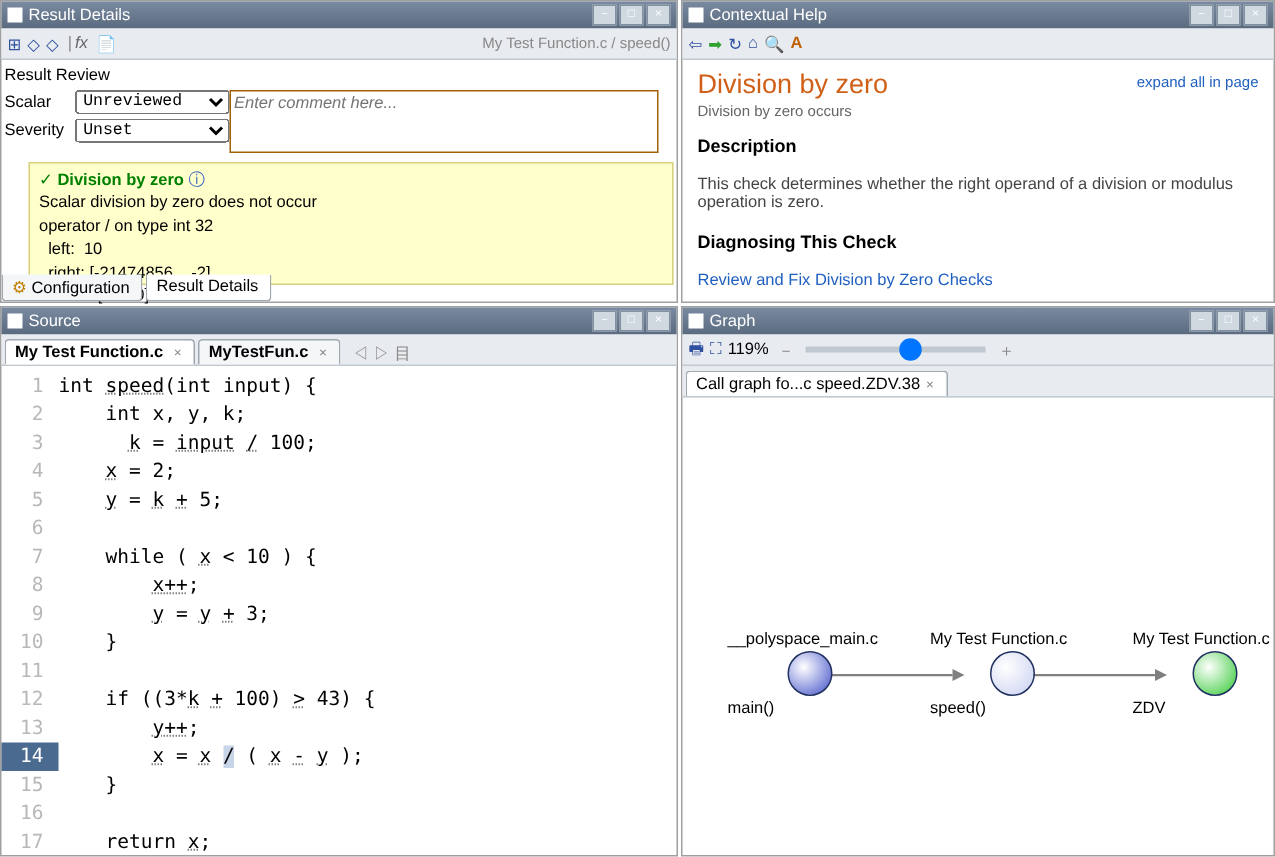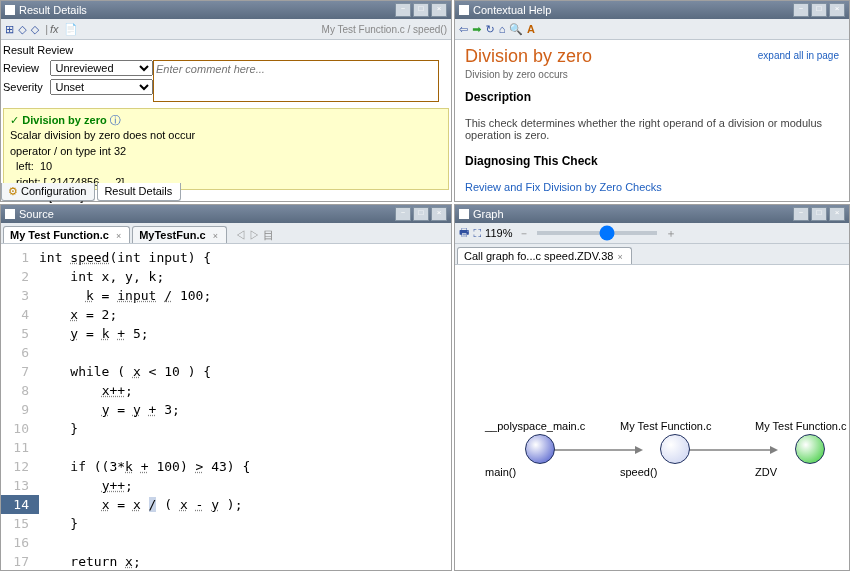--- a/index.html
+++ b/index.html
@@ -12,21 +12,21 @@
 .toolbar .tb{margin-right:4px;cursor:pointer;color:#3050a0}
 .crumb{margin-left:auto;color:#888;font-size:10px}
 .tabrow{height:20px;background:#e8ecf0;border-bottom:1px solid #c0c8d0;display:flex;align-items:flex-end;padding-left:2px}
 .tab{border:1px solid #a0a8b0;border-bottom:none;background:#f4f6f8;padding:2px 8px 2px 6px;margin-right:2px;border-radius:3px 3px 0 0;font-size:11px;cursor:pointer}
 .tab.active{background:#fff}
 .tab .x{margin-left:4px;color:#888;font-size:9px}
 .review{padding:4px 2px}
 .revhead{font-size:11px;margin-bottom:4px}
 .row{display:flex;align-items:center;margin-bottom:3px}
 .row label{width:50px}
-select{font-family:Liberation Sans, sans-serif;font-size:11px;width:108px}
+select{font-family:Liberation Mono, monospace;font-size:11px;width:108px}
 textarea{font-family:inherit;font-size:11px;font-style:italic;color:#888;border:1px solid #a16207;resize:none}
 .yellowbox{background:#ffffcc;border:1px solid #d8d080;padding:4px 6px;font-size:11px;line-height:1.4}
 .yellowbox .hdr{color:#008000}
 .help h1{color:#d06018;font-size:18px;font-weight:normal;margin:6px 0 2px}
 .help .sub{color:#666;font-size:10px;margin-bottom:8px}
 .help h2{font-size:12px;font-weight:bold;margin:10px 0 4px}
 .help p{font-size:11px;color:#444;margin:13px 0}
 .help a{color:#2060c0;text-decoration:none}
 .exlink{float:right;font-size:10px}
 .code{font-family:Consolas,Menlo,monospace;font-size:13px;line-height:19px;white-space:pre}
@@ -63,32 +63,32 @@
     <span style="color:#888;margin:0 2px">|</span>
     <i style="font-style:italic;color:#666">fx</i>
     <span class="tb" style="margin-left:6px">📄</span>
     <span class="crumb">My Test Function.c / speed()</span>
   </div>
   <div class="review">
     <div class="revhead">Result Review</div>
     <div style="display:flex">
       <div style="width:150px">
         <div class="row">
-          <label>Review</label>
+          <label>Scalar</label>
           <select><option>Unreviewed</option></select>
         </div>
         <div class="row">
           <label>Severity</label>
           <select><option>Unset</option></select>
         </div>
       </div>
       <textarea style="width: 280px; height: 36px;" placeholder="Enter comment here..."></textarea>
     </div>
   </div>
-  <div class="yellowbox" style="margin:2px 2px 0 2px;height:72px">
+  <div class="yellowbox" style="margin:2px 2px 0 18px;height:72px">
     <div class="hdr">
       <span>✓</span>
       <b>Division by zero</b>
       <span style="color:#3060c0">ⓘ</span>
     </div>
     <div>Scalar division by zero does not occur</div>
     <div>operator / on type int 32</div>
     <div style="white-space:pre">  left:  10</div>
     <div style="white-space:pre">  right: [-21474856 .. -2]</div>
     <div style="white-space:pre">  result: [-5 .. 0]</div>

